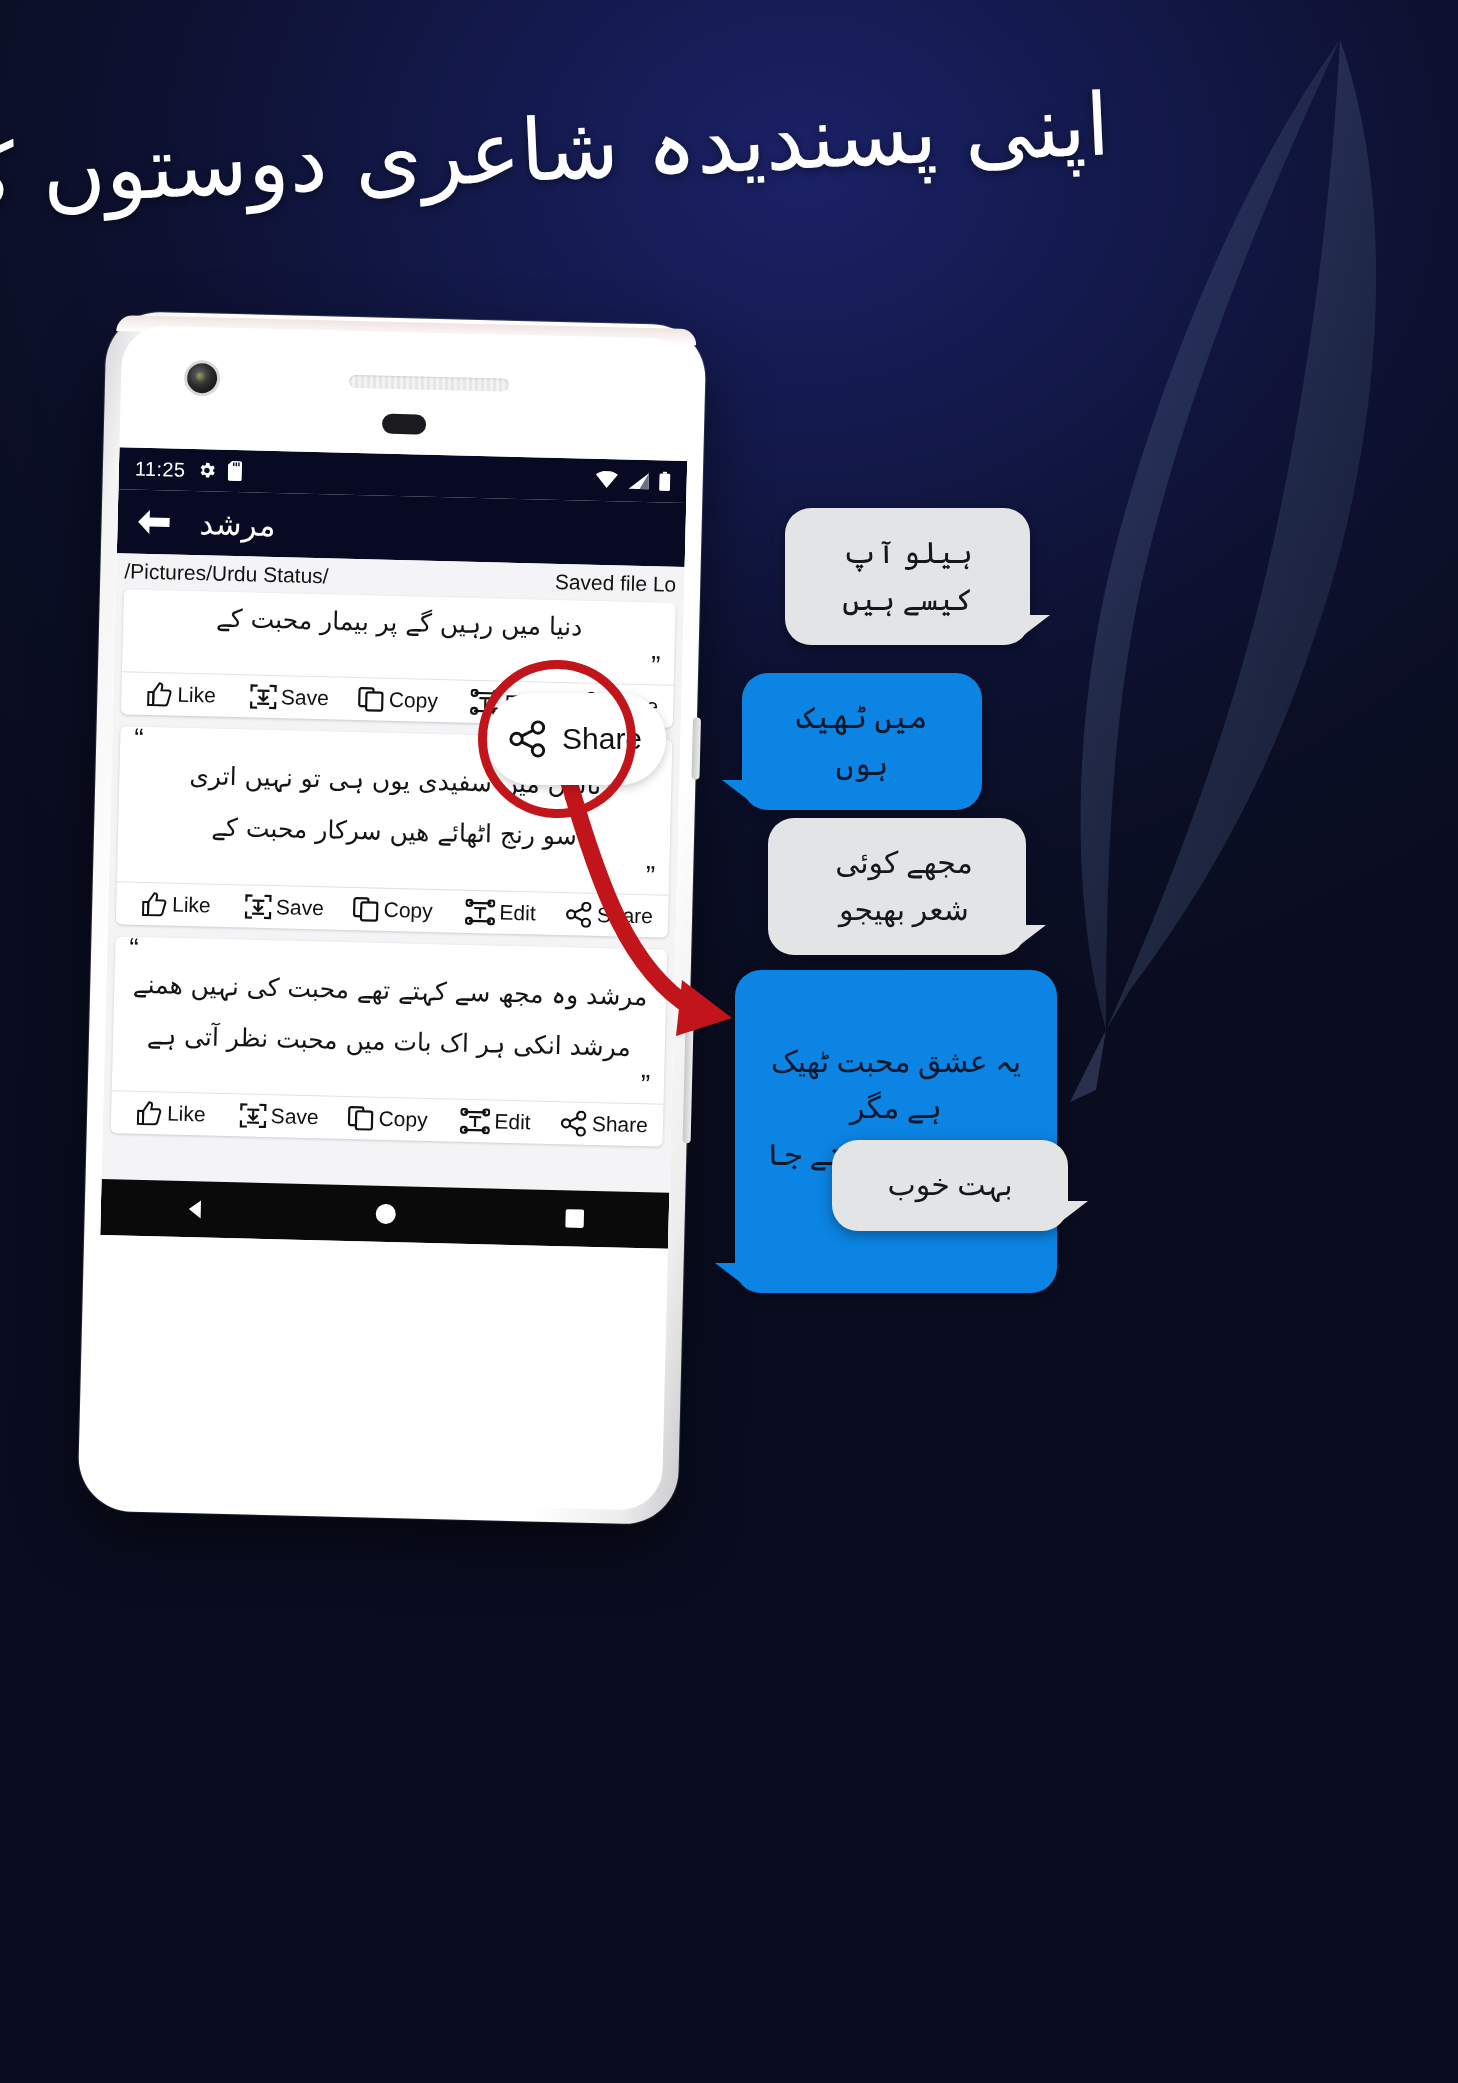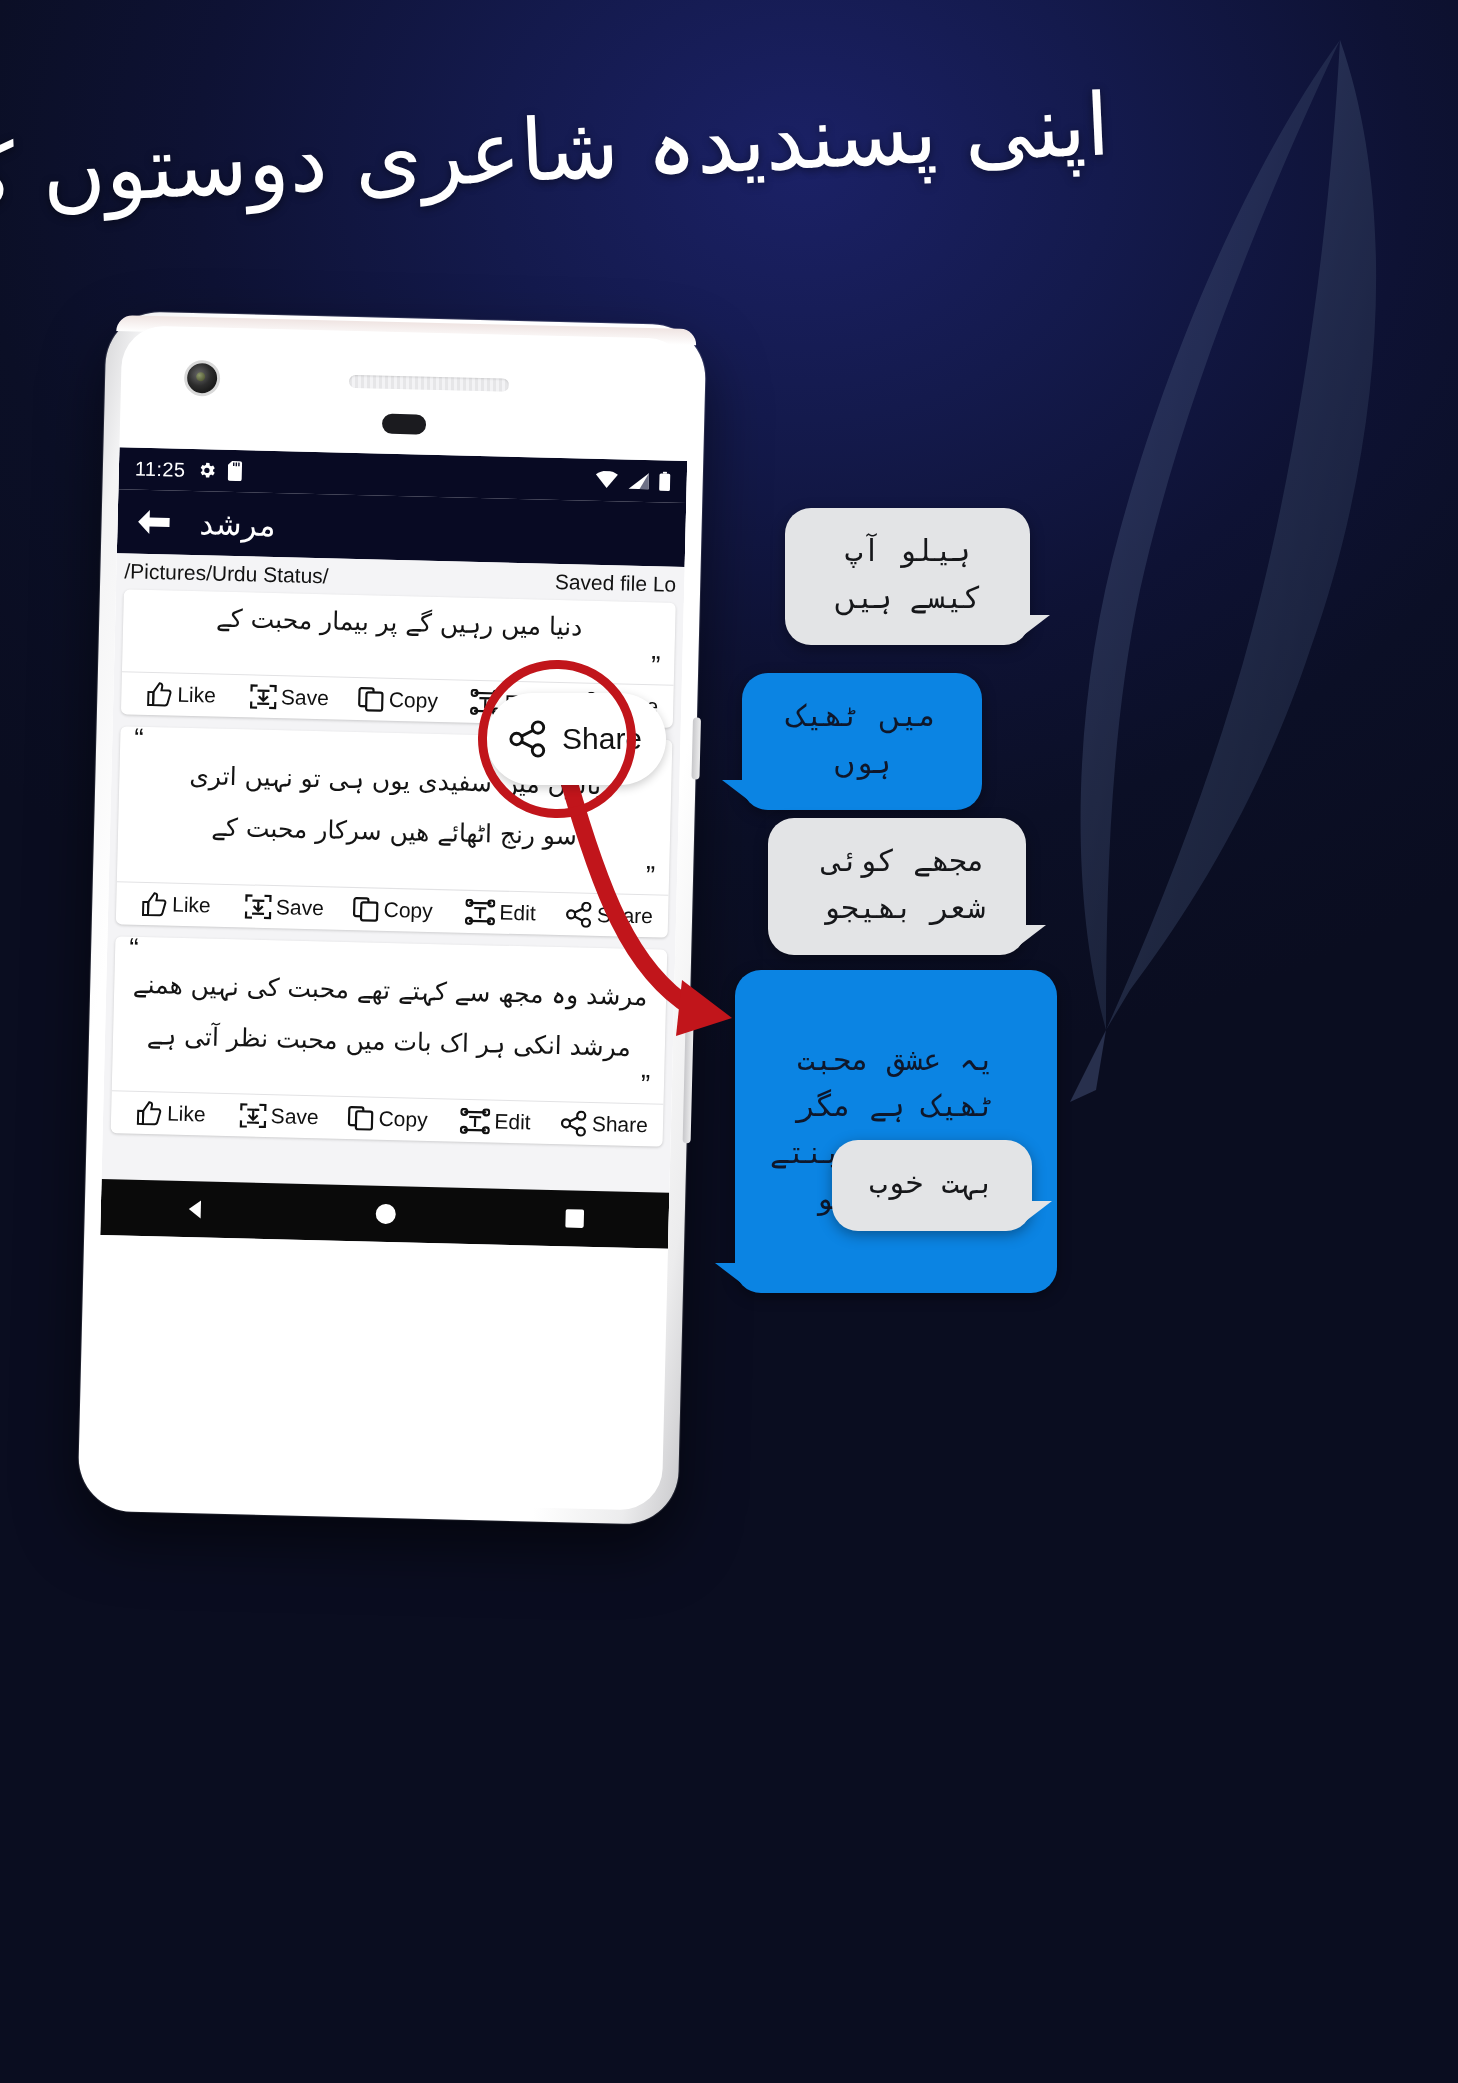--- a/index.html
+++ b/index.html
@@ -164,21 +164,21 @@
     z-index: 29;
   }
   .callout-label { font-size:30px; color:#111; }
   .arrow-svg { position:absolute; left:560px; top:770px; z-index:28; }
 
   
   .bubble {
     position:absolute;
     padding: 22px 30px;
     border-radius: 26px;
-    font-family:Liberation Mono, monospace;
+    font-family:Liberation Serif, serif;
     direction: rtl; text-align:center;
     font-size: 30px; line-height:1.55;
     box-shadow: 0 4px 14px rgba(0,0,0,.35);
   }
   .bubble.grey { background:#e3e4e6; color:#16171a; }
   .bubble.blue { background:#0b84e3; color:#0f172a; }
   .bubble .tail {
     position:absolute; width:0; height:0;
   }
   .bubble.grey .tail {
@@ -463,19 +463,19 @@
     <span>مجھے کوئی شعر بھیجو</span>
     <span class="tail"></span>
   </div>
 
   <div class="bubble blue" style="left:735px; top:970px; width:322px; white-space: pre-line;">
     <span>یہ عشق محبت ٹھیک ہے مگر
 تم تو جان بنتے جا رہے ہو</span>
     <span class="tail"></span>
   </div>
 
-  <div class="bubble grey" style="left:832px; top:1140px; width:200px;">
+  <div class="bubble grey" style="left:832px; top:1140px; width:236px;">
     <span>بہت خوب</span>
     <span class="tail"></span>
   </div>
 
 
 </div>
 
 </body></html>

